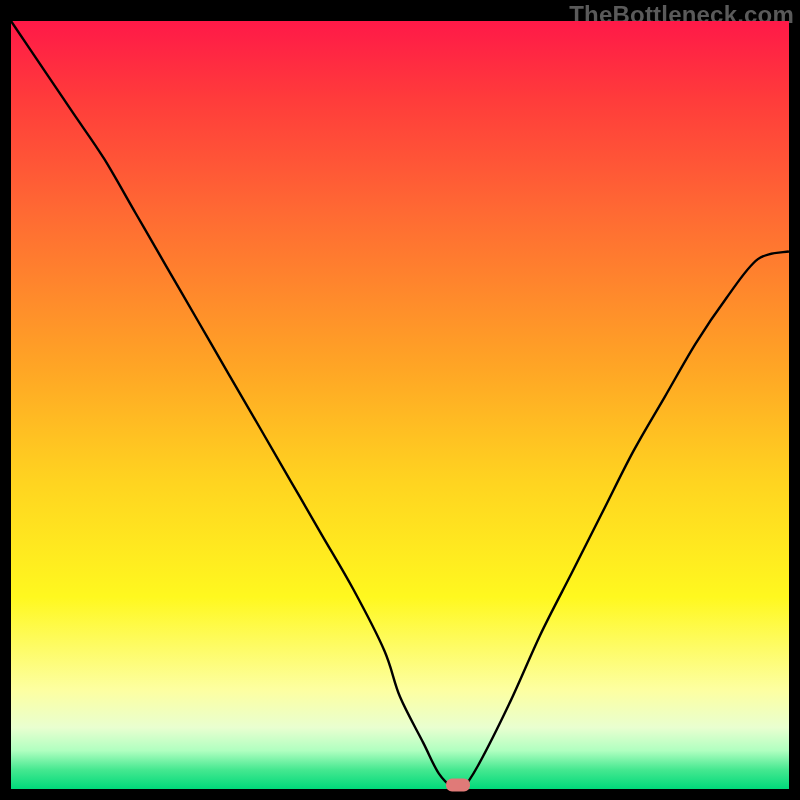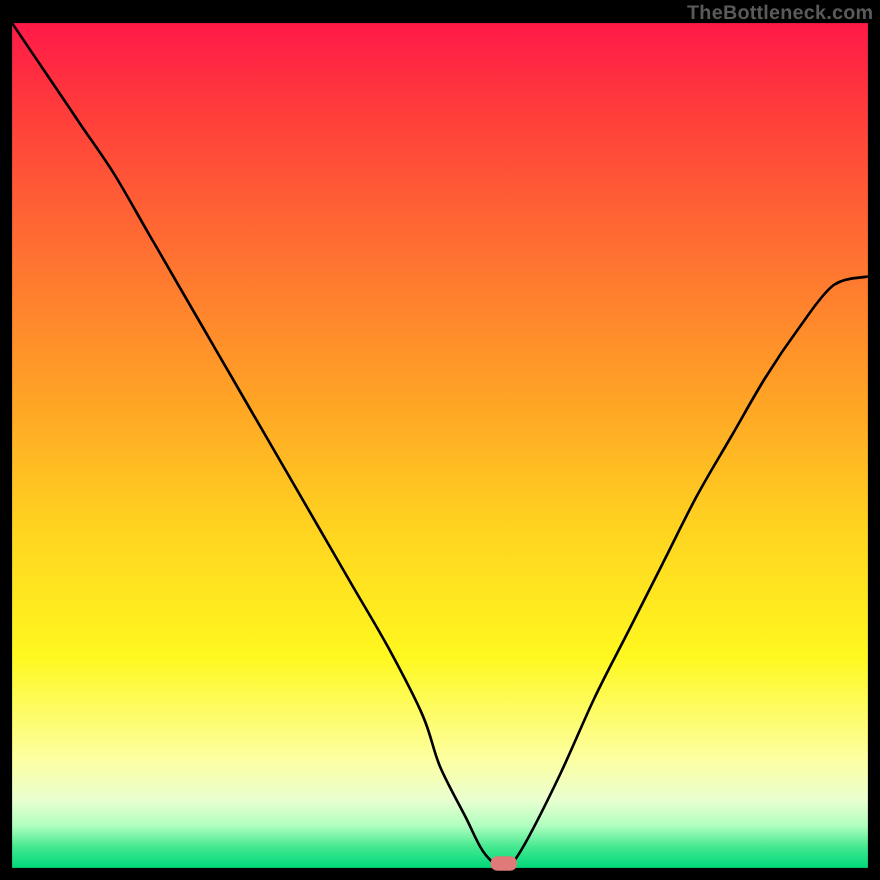--- a/index.html
+++ b/index.html
@@ -51,21 +51,21 @@
     height: 13px;
     border-radius: 6px;
     background: #e07a78;
     transform: translate(-50%, -50%);
   }
   .watermark {
     position: absolute;
     top: 1px;
     right: 6px;
     font-family: Arial, Helvetica, sans-serif;
-    font-size: 18px;
+    font-size: 24px;
     font-weight: 600;
     letter-spacing: 0.2px;
     color: #5a5a5a;
   }
 </style>
 </head>
 <body>
 
 <div class="watermark">TheBottleneck.com</div>
 

